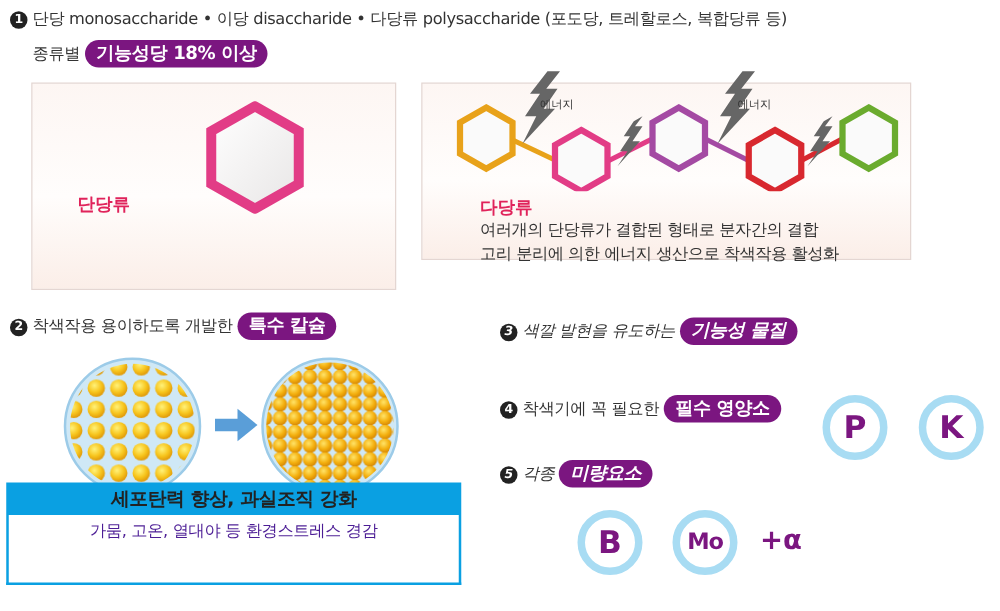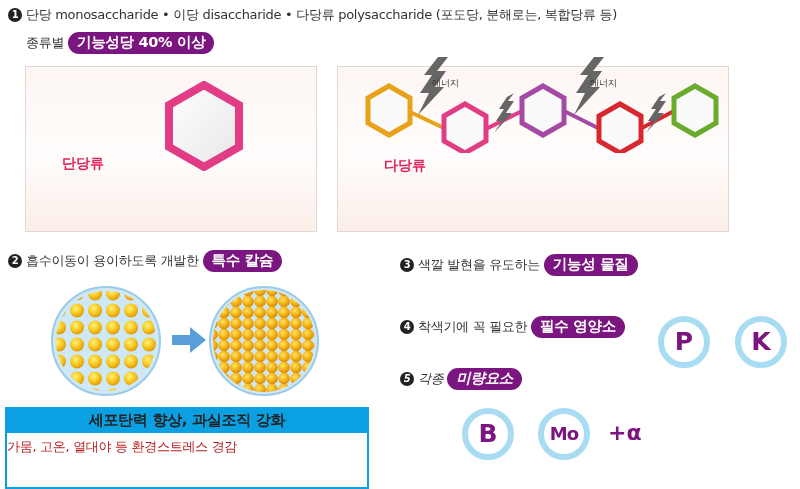--- a/index.html
+++ b/index.html
@@ -8,49 +8,49 @@
   .abs { position: absolute; }
   .line { font-size: 13px; color: #333; white-space: nowrap; letter-spacing: -0.3px; }
   .num { display: inline-block; width: 14px; height: 14px; border-radius: 50%; background: #222; color: #fff; font-size: 10px; font-weight: bold; text-align: center; line-height: 14px; margin-right: 4px; vertical-align: 1px; }
   .pill { display: inline-block; background: #7b1680; color: #fff; font-weight: bold; border-radius: 12px; padding: 1px 9px 2px; font-size: 14.5px; letter-spacing: -0.3px; }
   .panel { border: 1px solid #e4d6d2; background: linear-gradient(180deg, #fdf6f3 0%, #fffdfc 55%, #fbeee8 100%); }
   .panel-title { font-size: 14px; font-weight: bold; color: #e0235b; }
   .panel-text { font-size: 13px; color: #333; line-height: 19px; letter-spacing: -0.4px; white-space: nowrap; }
   .energy { font-size: 9px; color: #333; }
   .circle { width: 52px; height: 52px; border-radius: 50%; border: 6px solid #a8dcf3; background: #fff; color: #7b1680; font-weight: bold; font-size: 25px; text-align: center; line-height: 40px; }
   .blue-head { background: #0aa0e2; color: #222; font-weight: bold; font-size: 15px; text-align: center; height: 26px; line-height: 26px; letter-spacing: -0.3px; }
-  .blue-body { border: 2px solid #0aa0e2; border-top: none; background: #fff; text-align: left; font-size: 13px; line-height: 19px; padding-top: 4px; color: #b91c1c; letter-spacing: -0.3px; }
+  .blue-body { border: 2px solid #0aa0e2; border-top: none; background: #fff; text-align: center; font-size: 13px; line-height: 19px; padding-top: 4px; color: #4c1d95; letter-spacing: -0.3px; }
 </style>
 </head>
 <body>
 
 <div class="abs line" style="left:8px; top:6px;">
-  <span class="num">1</span><span>단당 monosaccharide • 이당 disaccharide • 다당류 polysaccharide (포도당, 분해로는, 복합당류 등)</span>
+  <span class="num">1</span><span>단당 monosaccharide • 이당 disaccharide • 다당류 polysaccharide (포도당, 트레할로스, 복합당류 등)</span>
 </div>
 <div class="abs line" style="left:26px; top:32px;">
   <span>종류별</span>
-  <span class="pill">기능성당 40% 이상</span>
+  <span class="pill">기능성당 18% 이상</span>
 </div>
 
 <div class="abs panel" style="left:25px; top:66px; width:292px; height:166px;">
   <svg class="abs" style="left:138px; top:14px;" width="80" height="90" viewBox="0 0 80 90">
     <defs>
       <linearGradient id="hexfill" x1="0" y1="0" x2="1" y2="1">
         <stop offset="0" stop-color="#ffffff"></stop>
           <stop offset="1" stop-color="#e8e6e6"></stop>
       </linearGradient>
     </defs>
     <polygon points="40,4 75,24 75,66 40,86 5,66 5,24" fill="url(#hexfill)" stroke="#e23c86" stroke-width="8" stroke-linejoin="miter"></polygon>
   </svg>
   <div class="abs panel-title" style="left:36px; top:88px;text-align:center;">단당류</div>
   <div class="abs panel-text" style="left:36px; top:106px;">
   </div>
 </div>
 
-<div class="abs panel" style="left:337px; top:66px; width:392px; height:166px;">
+<div class="abs panel" style="left:337px; top:66px; width:392px; height:142px;">
   <svg class="abs" style="left:0; top:-14px;" width="392" height="100" viewBox="0 0 392 100">
 
     <line x1="70" y1="58" x2="108" y2="76" stroke="#e8a21a" stroke-width="4"></line>
     <line x1="148" y1="76" x2="184" y2="58" stroke="#e23c86" stroke-width="4"></line>
     <line x1="226" y1="58" x2="262" y2="76" stroke="#a44aa3" stroke-width="4"></line>
     <line x1="302" y1="76" x2="336" y2="58" stroke="#d8282f" stroke-width="4"></line>
 
     <polygon points="51,33 72,45 72,70 51,82 30,70 30,45" fill="#fafafa" stroke="#e8a21a" stroke-width="5"></polygon>
     <polygon points="127,51 148,63 148,88 127,100 106,88 106,63" fill="#fafafa" stroke="#e23c86" stroke-width="5"></polygon>
     <polygon points="205,33 226,45 226,70 205,82 184,70 184,45" fill="#fafafa" stroke="#a44aa3" stroke-width="5"></polygon>
@@ -60,24 +60,28 @@
     <g fill="#666666">
       <polygon points="100,4 86,22 94,22 82,40 91,40 80,62 106,34 97,34 108,18 99,18 110,4"></polygon>
       <polygon points="169,44 161,56 166,56 158,68 164,68 156,80 174,60 168,60 176,48 170,48 176,40"></polygon>
       <polygon points="256,4 242,22 250,22 238,40 247,40 236,62 262,34 253,34 264,18 255,18 266,4"></polygon>
       <polygon points="321,44 313,56 318,56 310,68 316,68 308,80 326,60 320,60 328,48 322,48 328,40"></polygon>
     </g>
   </svg>
   <div class="abs energy" style="left:94px; top:10px;">에너지</div>
   <div class="abs energy" style="left:252px; top:10px;">에너지</div>
   <div class="abs panel-title" style="left:46px; top:90px;">다당류</div>
+  <div class="abs panel-text" style="left:46px; top:108px;">
+    <div>여러개의  단당류가  결합된  형태로  분자간의  결합</div>
+    <div>고리 분리에 의한 에너지 생산으로 착색작용 활성화</div>
+  </div>
 </div>
 
 <div class="abs line" style="left:8px; top:250px;">
-  <span class="num">2</span><span>흡수이동이 용이하도록 개발한</span>
+  <span class="num">2</span><span>착색작용 용이하도록 개발한</span>
   <span class="pill">특수 칼슘</span>
 </div>
 
 <svg class="abs" style="left:50px; top:285px;" width="270" height="112" viewBox="0 0 270 112">
   <defs>
     <radialGradient id="ball" cx="0.4" cy="0.35" r="0.65">
       <stop offset="0" stop-color="#fff27a"></stop>
         <stop offset="0.6" stop-color="#f7c51d"></stop>
         <stop offset="1" stop-color="#e09a0a"></stop>
     </radialGradient>
@@ -100,28 +104,28 @@
   <g>
     <rect x="122" y="50" width="22" height="10" fill="#5a9ed8"></rect>
     <polygon points="140,42 156,55 140,68" fill="#5a9ed8"></polygon>
   </g>
   <g>
     <circle cx="214" cy="56" r="54" fill="#cfe8f6" stroke="#9ccbe8" stroke-width="2"></circle>
     <circle cx="214" cy="56" r="51" fill="url(#dense)"></circle>
   </g>
 </svg>
 
-<div class="abs" style="left:5px; top:407px; width:364px;">
+<div class="abs" style="left:5px; top:386px; width:364px;">
   <div class="blue-head">세포탄력 향상, 과실조직 강화</div>
   <div class="blue-body" style="height:56px;">
     <div>가뭄, 고온, 열대야 등 환경스트레스 경감</div>
   </div>
 </div>
 
-<div class="abs line" style="left:400px; top:254px;">
+<div class="abs line" style="left:400px; top:254px;font-style:italic;">
   <span class="num">3</span><span>색깔 발현을 유도하는</span>
   <span class="pill">기능성 물질</span>
 </div>
 
 <div class="abs line" style="left:400px; top:316px;">
   <span class="num">4</span><span>착색기에 꼭 필요한</span>
   <span class="pill">필수 영양소</span>
 </div>
 <div class="abs circle" style="left:658px; top:316px;">P</div>
 <div class="abs circle" style="left:735px; top:316px;">K</div>

